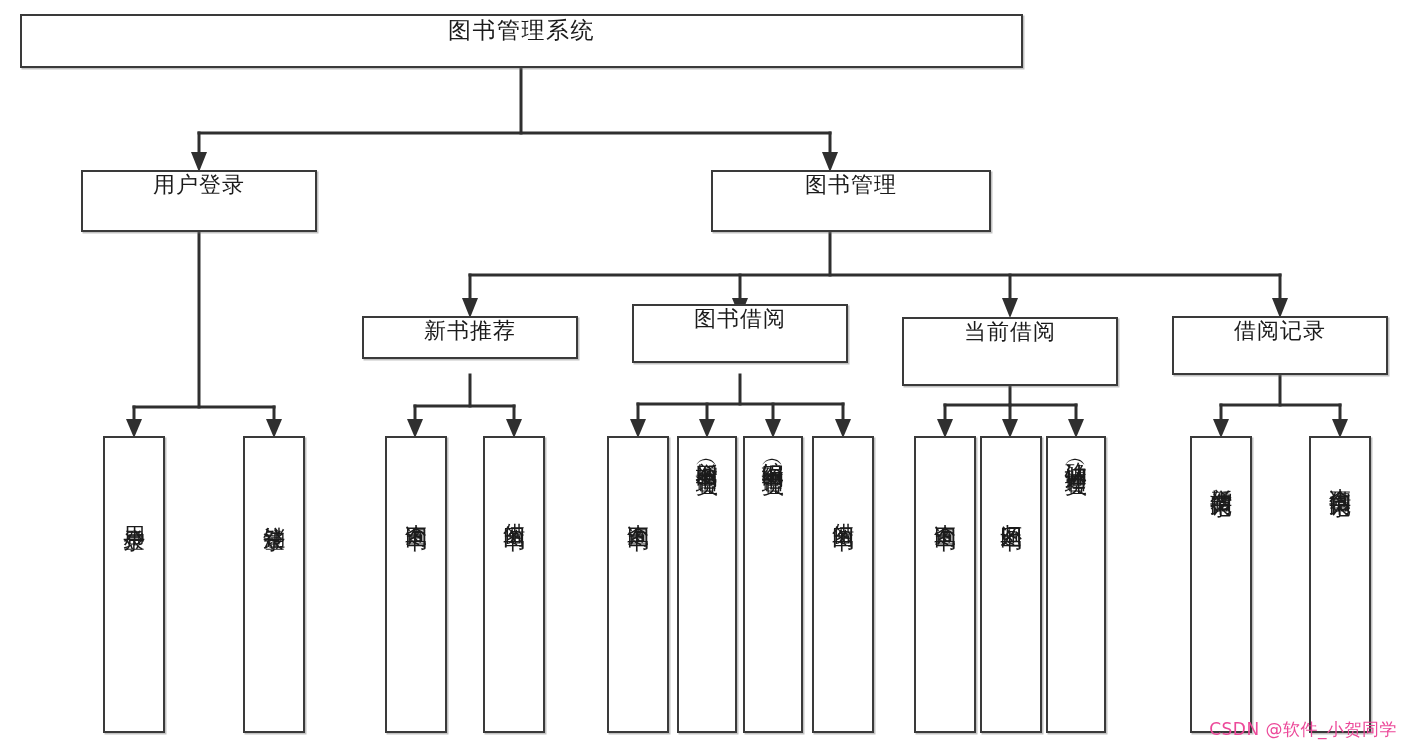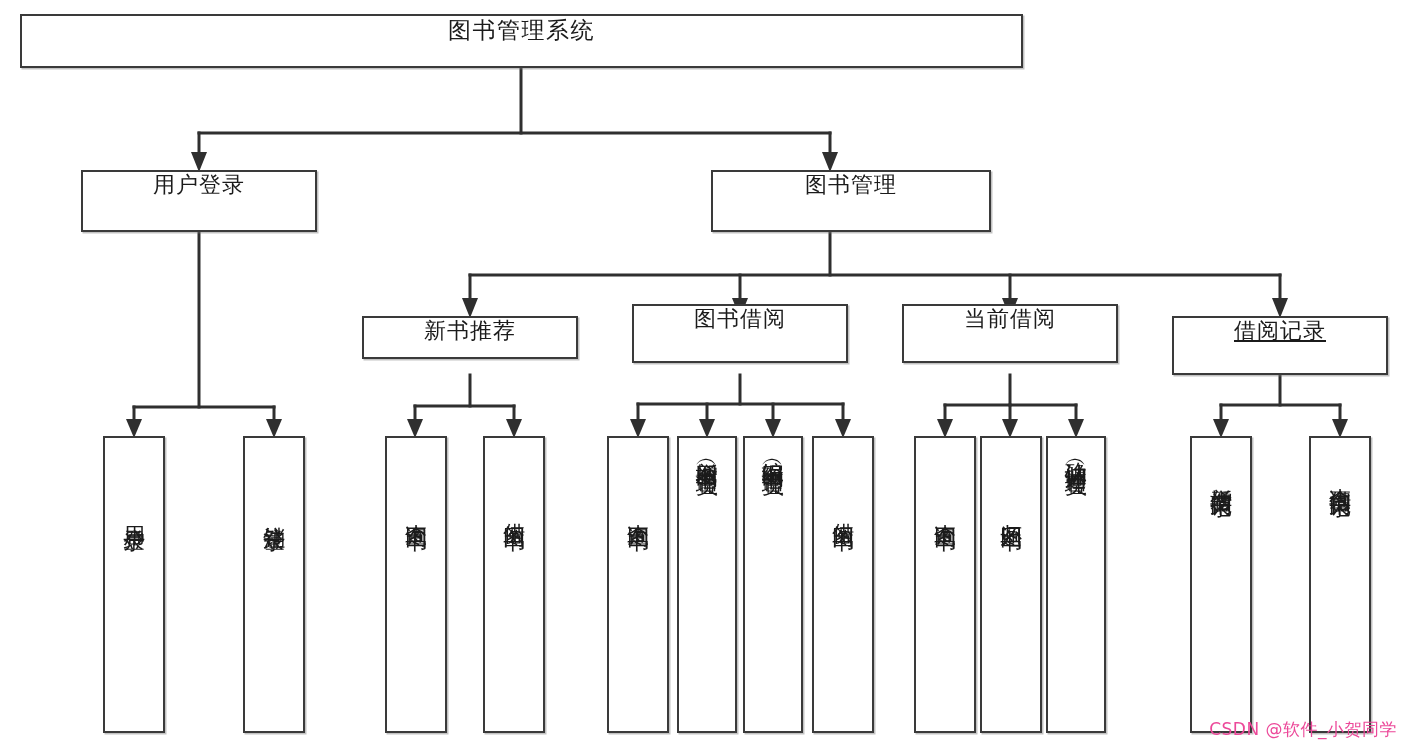--- a/index.html
+++ b/index.html
@@ -167,24 +167,24 @@
   <div class="node h" style="left:711px; top:170px; width:280px; height:62px;">
     <span class="label">图书管理</span>
   </div>
 
   <div class="node h" style="left:362px; top:316px; width:216px; height:43px;">
     <span class="label">新书推荐</span>
   </div>
   <div class="node h" style="left:632px; top:304px; width:216px; height:59px;">
     <span class="label">图书借阅</span>
   </div>
-  <div class="node h" style="left:902px; top:304px; width:216px; height:59px;">
+  <div class="node h" style="left:902px; top:317px; width:216px; height:69px;">
     <span class="label">当前借阅</span>
   </div>
-  <div class="node h" style="left:1172px; top:316px; width:216px; height:59px;text-decoration:underline;">
+  <div class="node h" style="left:1172px; top:316px; width:216px; height:59px;">
     <span class="label">借阅记录</span>
   </div>
 
   <div class="node v" style="left:103px; top:436px; width:62px; height:297px; padding-top:70px;">
     <span class="label">用户登录</span>
   </div>
   <div class="node v" style="left:243px; top:436px; width:62px; height:297px; padding-top:70px;">
     <span class="label">注销登录</span>
   </div>
 

